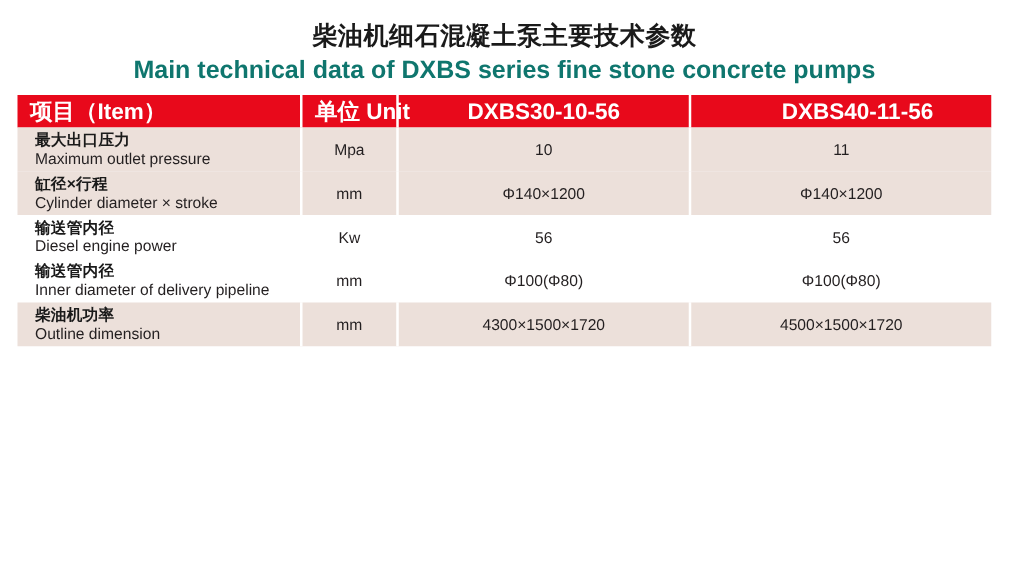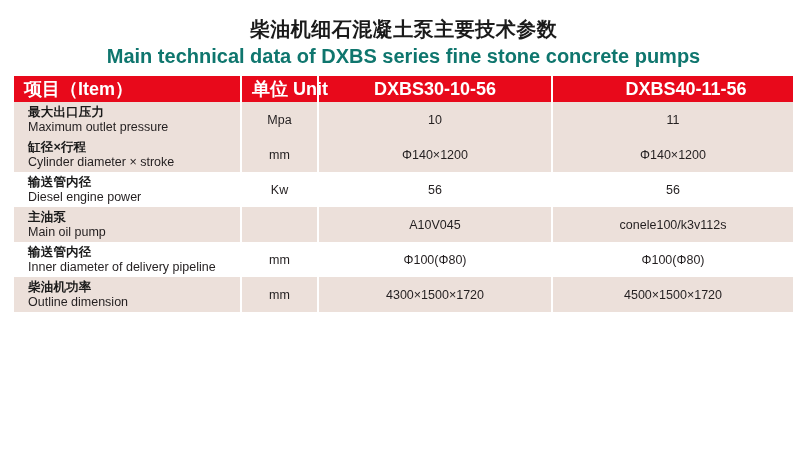--- a/index.html
+++ b/index.html
@@ -166,29 +166,20 @@
         <tr class="row-odd">
           <td class="cell-item">
             <span class="item-cn">输送管内径</span>
             <span class="item-en">Diesel engine power</span>
           </td>
           <td class="cell-unit">Kw</td>
           <td>56</td>
           <td>56</td>
         </tr>
 
-        <tr class="row-even">
-          <td class="cell-item">
-            <span class="item-cn">主油泵</span>
-            <span class="item-en">Main oil pump</span>
-          </td>
-          <td class="cell-unit"></td>
-          <td>A10V045</td>
-          <td>conele100/k3v112s</td>
-        </tr>
 
         <tr class="row-odd">
           <td class="cell-item">
             <span class="item-cn">输送管内径</span>
             <span class="item-en">Inner diameter of delivery pipeline</span>
           </td>
           <td class="cell-unit">mm</td>
           <td>Φ100(Φ80)</td>
           <td>Φ100(Φ80)</td>
         </tr>

